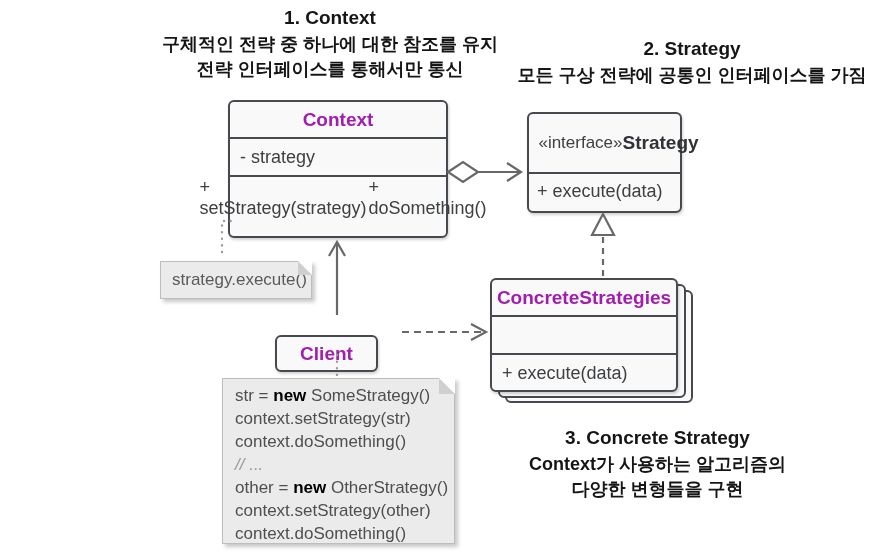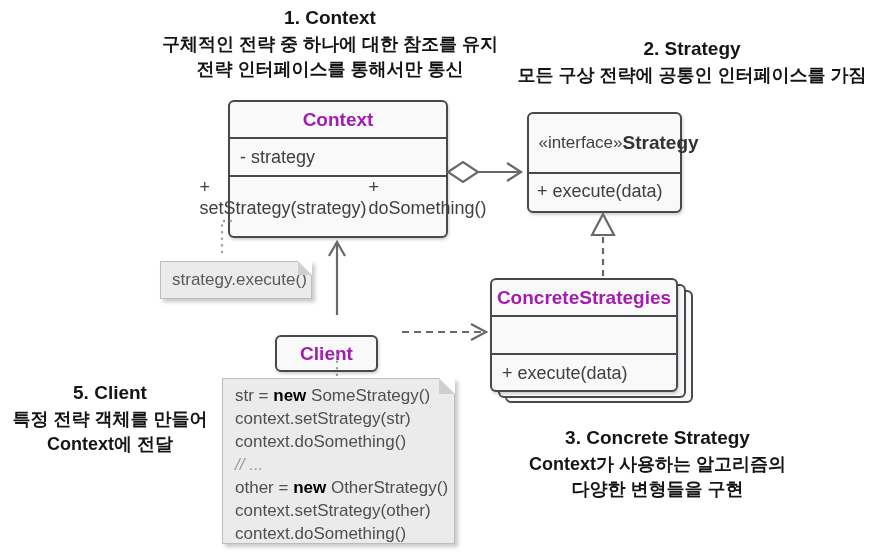--- a/index.html
+++ b/index.html
@@ -63,25 +63,20 @@
 <div class="canvas">
 
   <div class="ann" id="ann-context">
     <div class="ann-h">1. Context</div>
     <div class="ann-l">구체적인 전략 중 하나에 대한 참조를 유지</div>
     <div class="ann-l">전략 인터페이스를 통해서만 통신</div>
   </div>
   <div class="ann" id="ann-strategy">
     <div class="ann-h">2. Strategy</div>
     <div class="ann-l">모든 구상 전략에 공통인 인터페이스를 가짐</div>
-  </div>
-  <div class="ann" id="ann-client">
-    <div class="ann-h">5. Client</div>
-    <div class="ann-l">특정 전략 객체를 만들어</div>
-    <div class="ann-l">Context에 전달</div>
   </div>
   <div class="ann" id="ann-concrete">
     <div class="ann-h">3. Concrete Strategy</div>
     <div class="ann-l">Context가 사용하는 알고리즘의</div>
     <div class="ann-l">다양한 변형들을 구현</div>
   </div>
 
   <div class="layer" id="cs-layer3"></div>
   <div class="layer" id="cs-layer2"></div>
 

